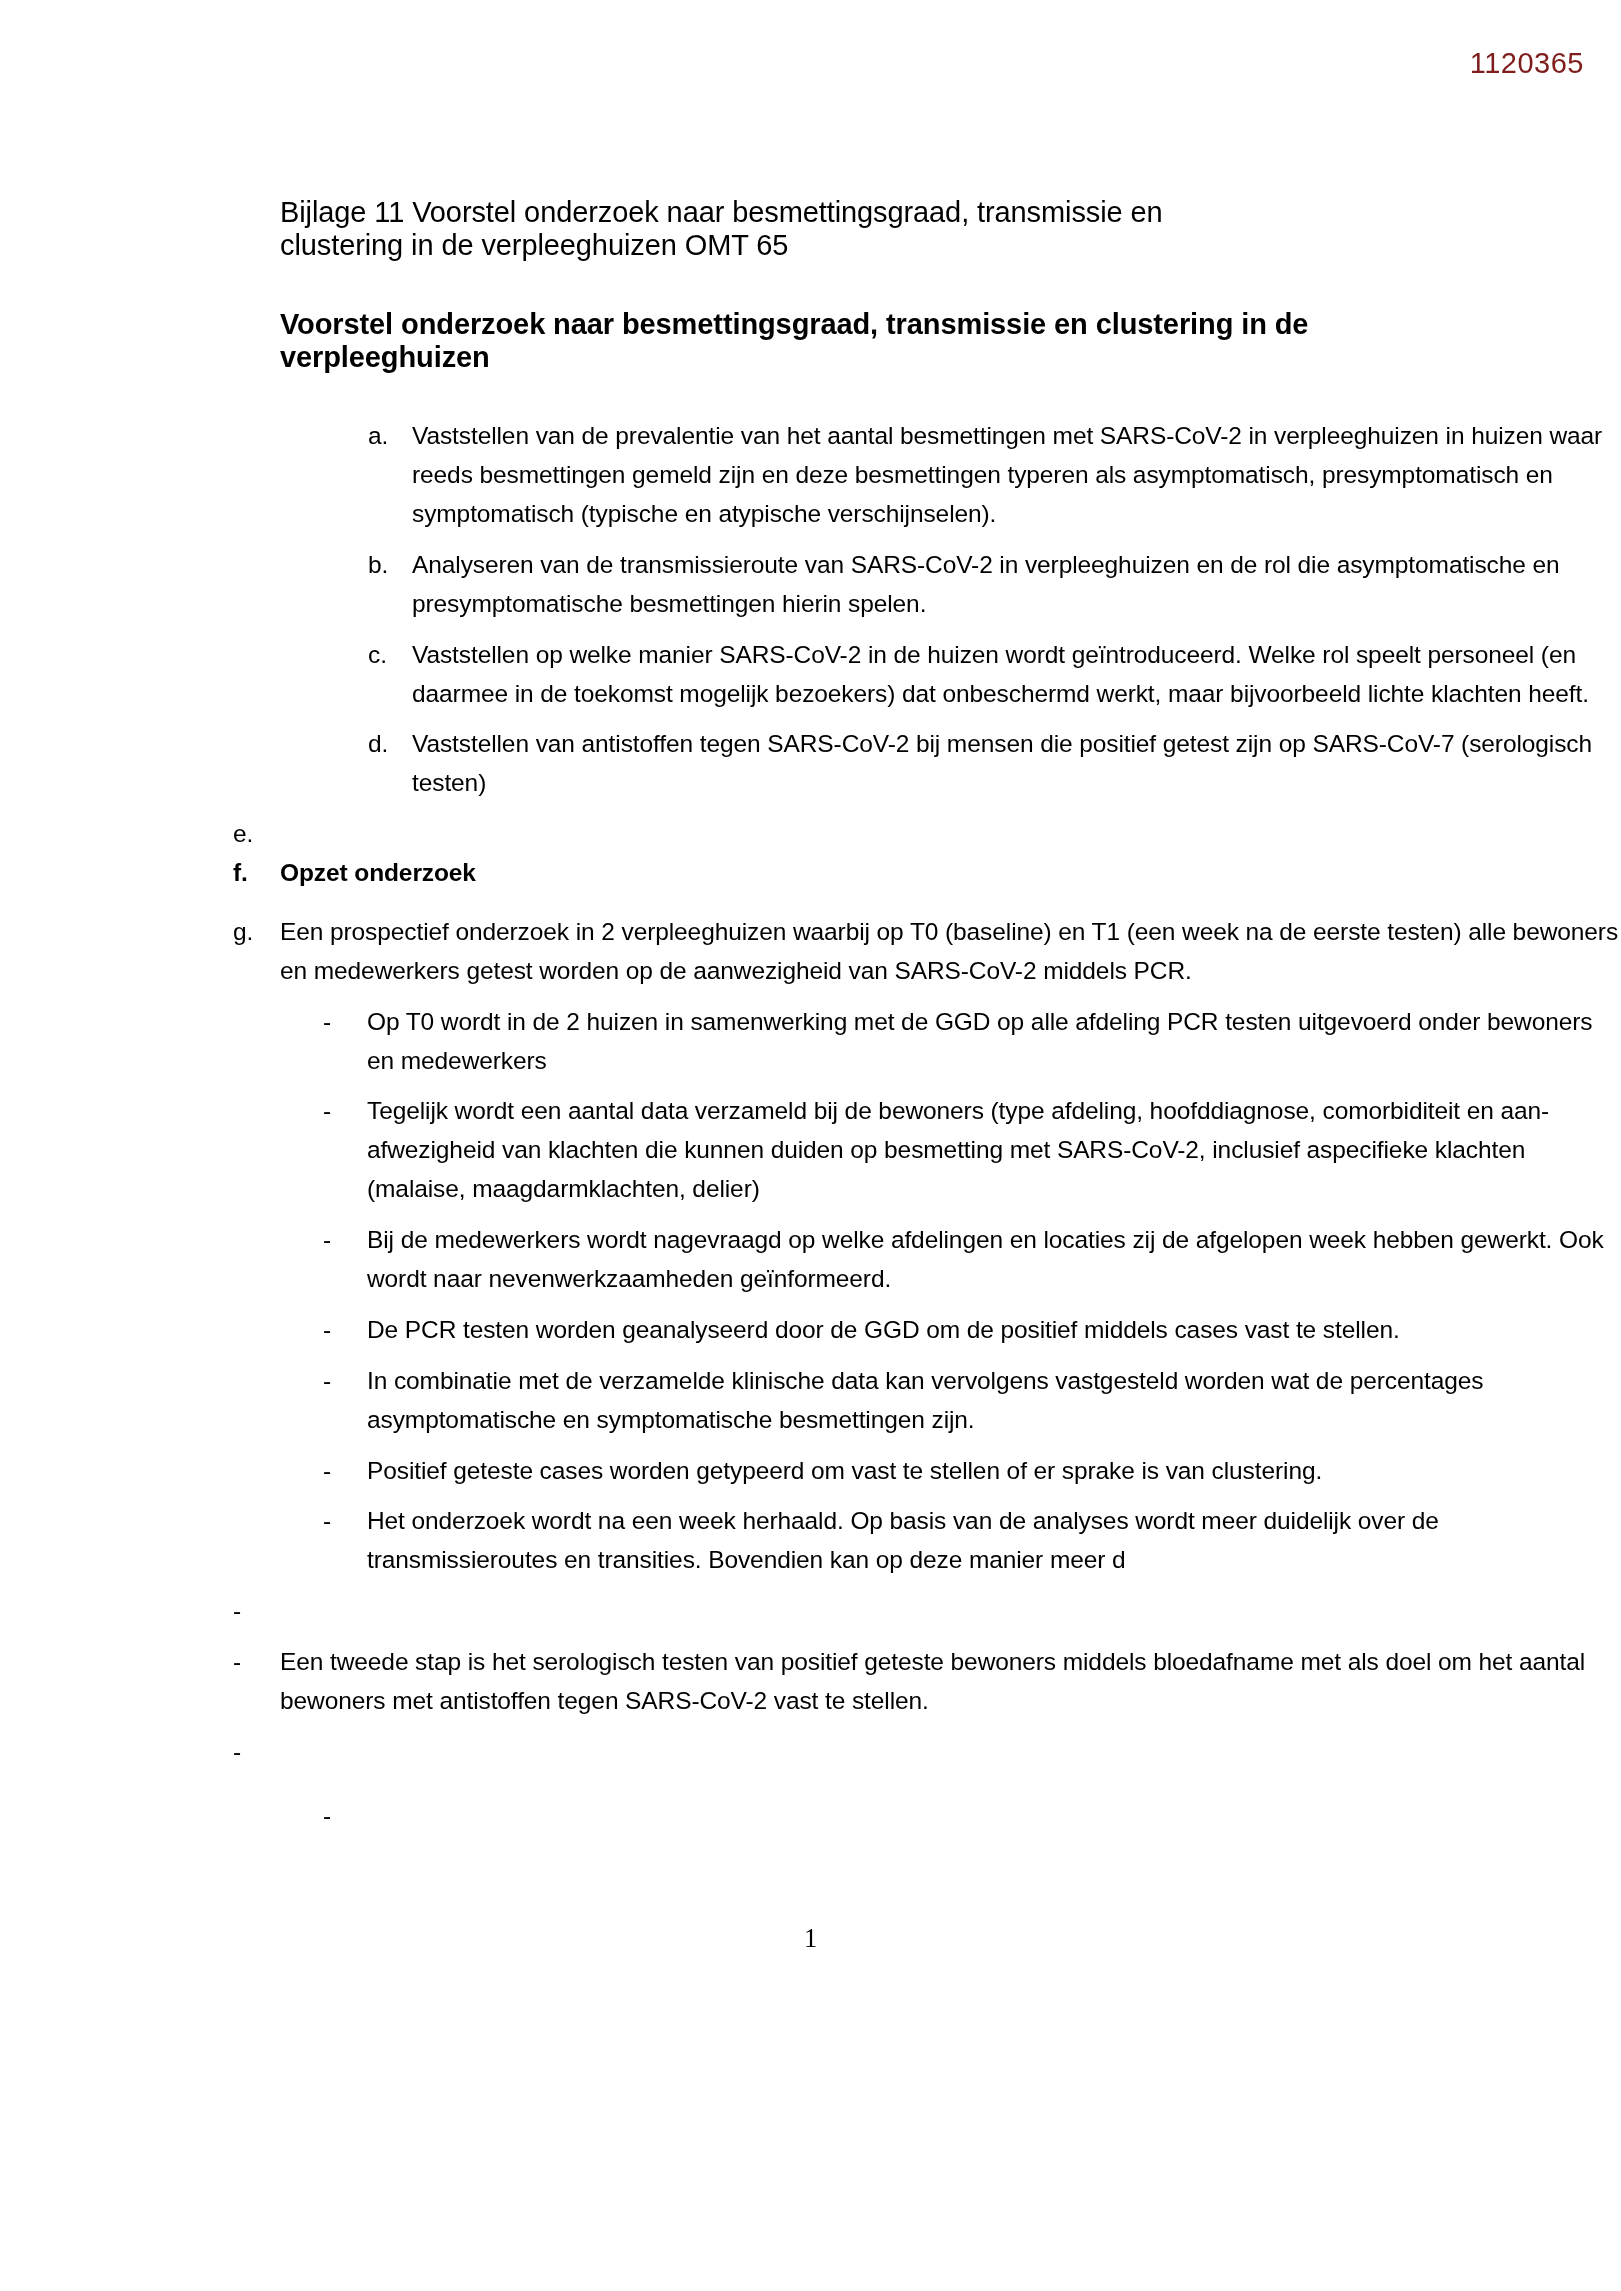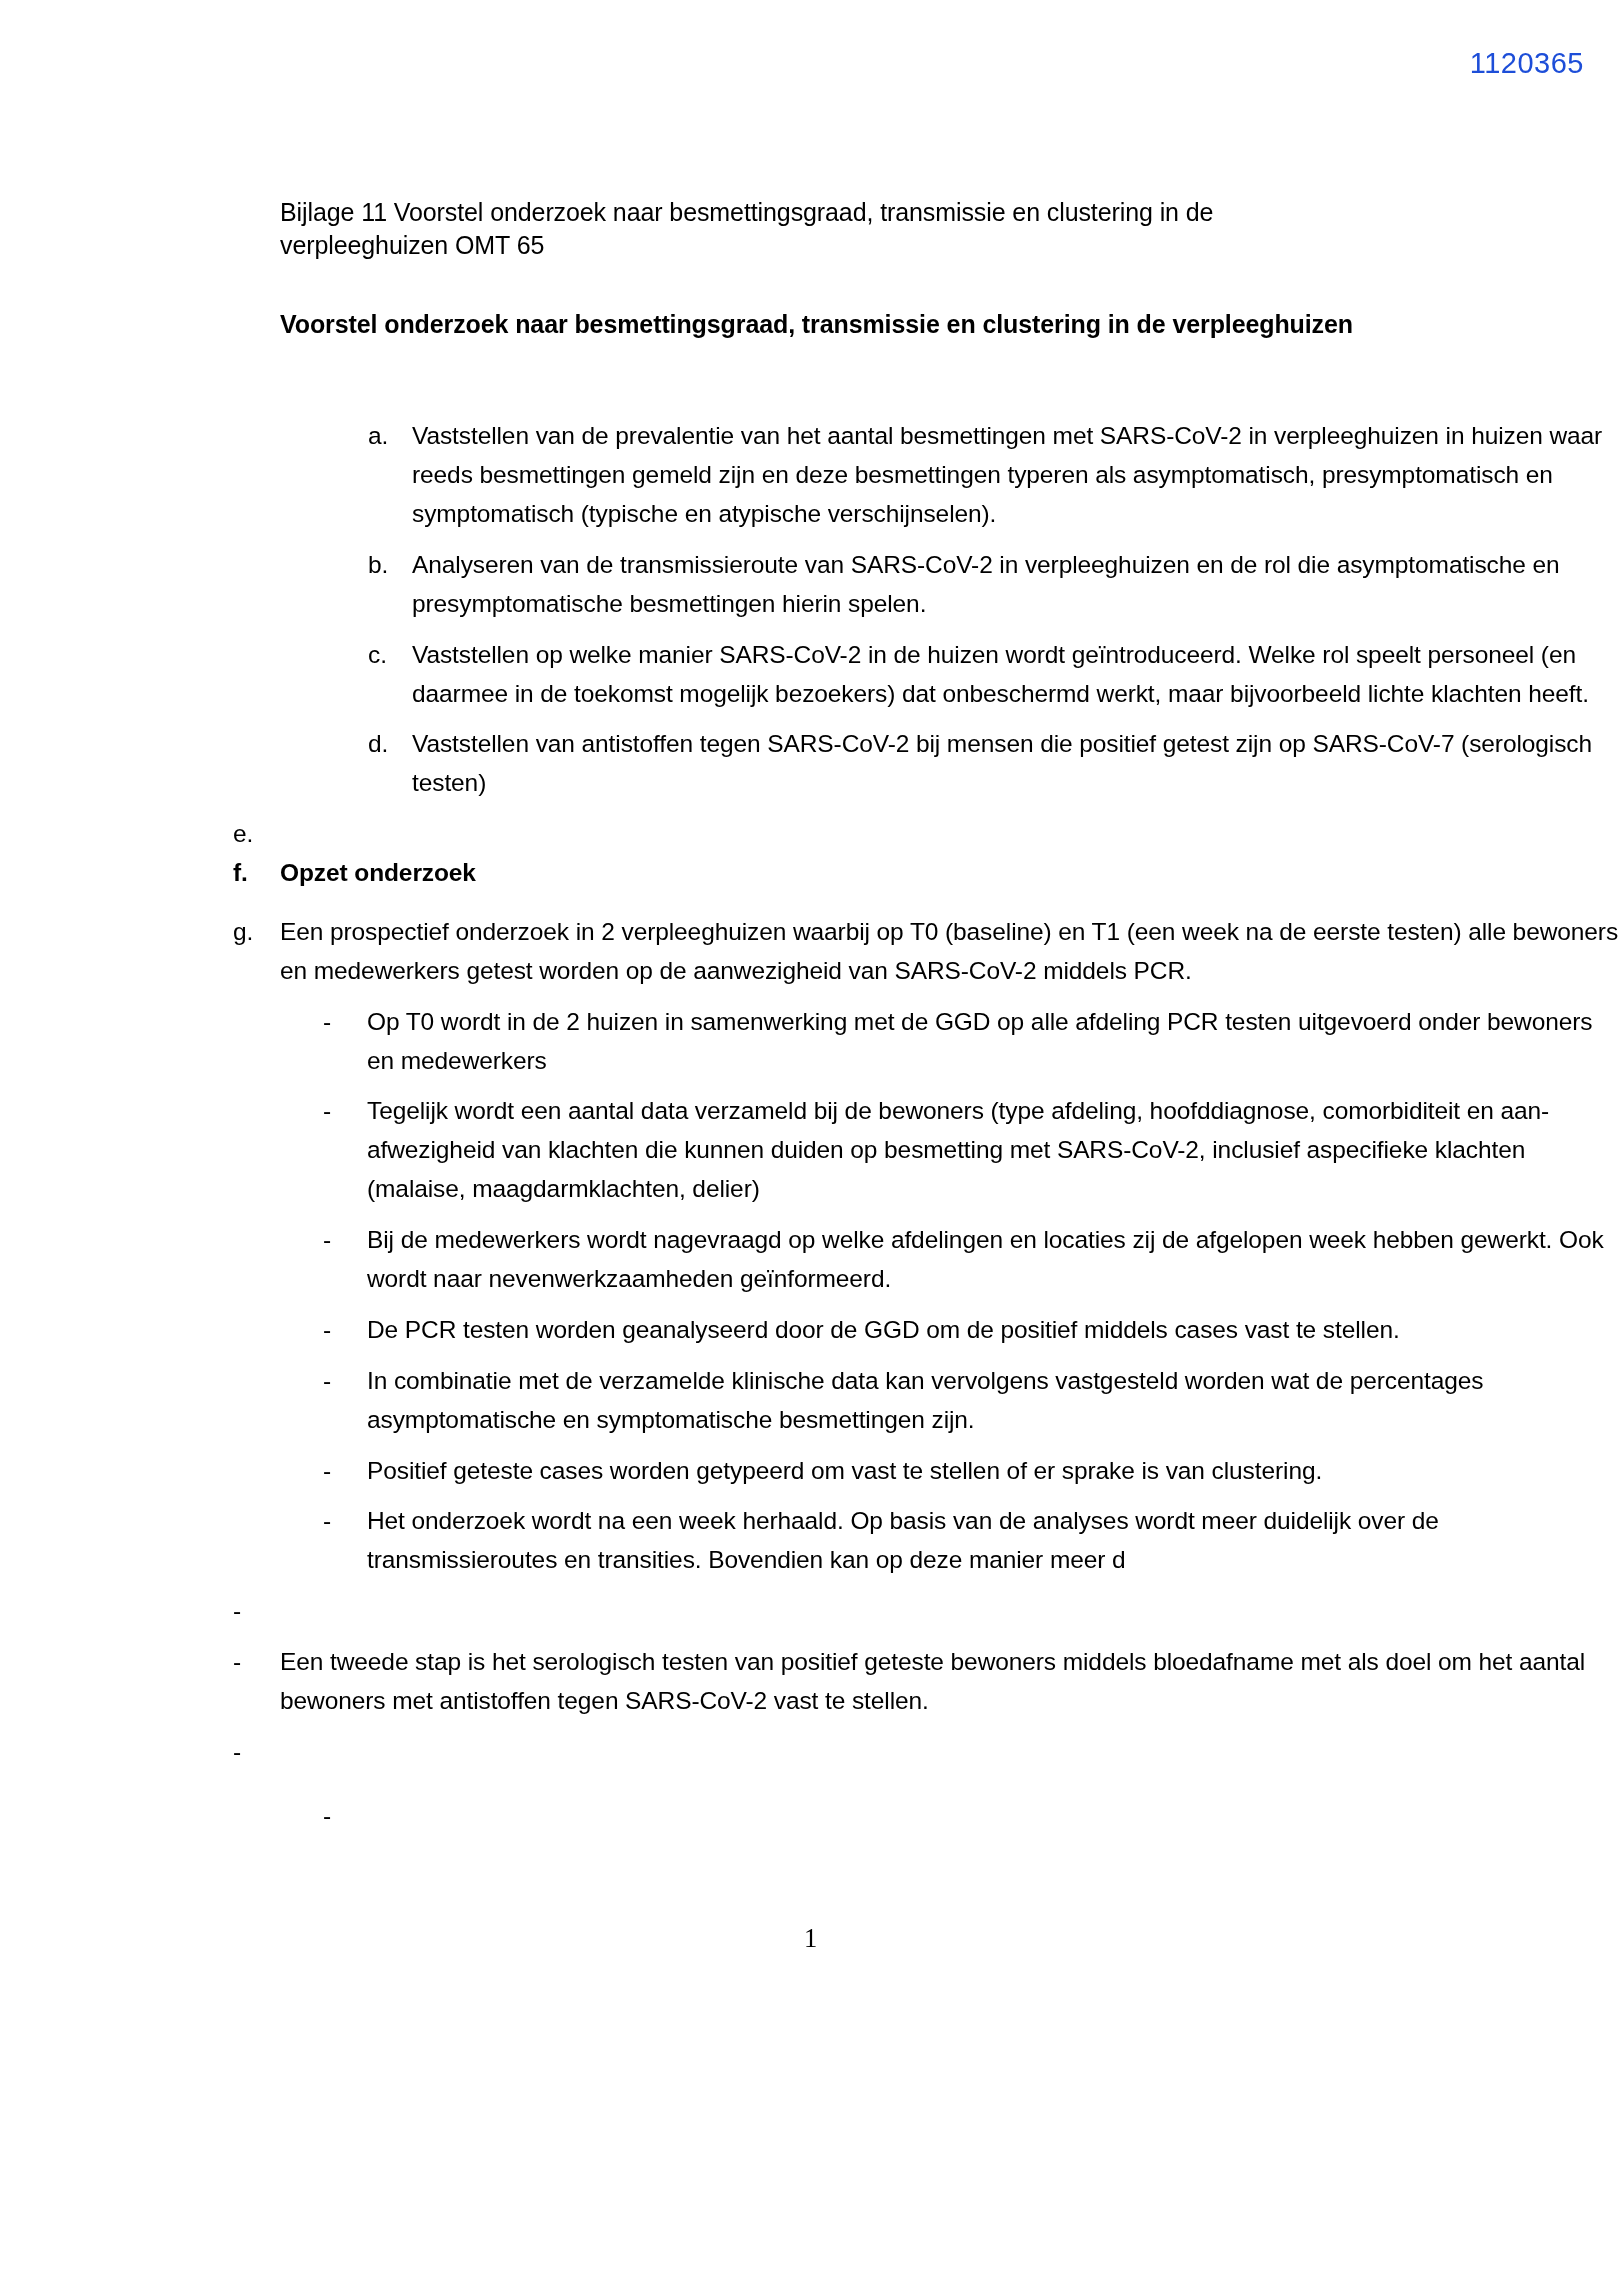--- a/index.html
+++ b/index.html
@@ -19,29 +19,29 @@
   }
 
   
   .doc-stamp {
     position: absolute;
     top: 47px;
     right: 37px;
     font-family: "Liberation Sans", sans-serif;
     font-size: 29px;
     letter-spacing: 0.5px;
-    color: #1d4ed8;
+    color: #7f1d1d;
     white-space: nowrap;
   }
 
   
   .narrow {
     font-family: "Liberation Sans", sans-serif;
     font-stretch: condensed;
-    font-size: 25px;
+    font-size: 29px;
     line-height: 33px;
     letter-spacing: -0.1px;
   }
   .narrow.bold { font-weight: bold; }
 
   .intro {
     position: absolute;
     left: 280px;
     top: 196px;
     width: 1010px;

